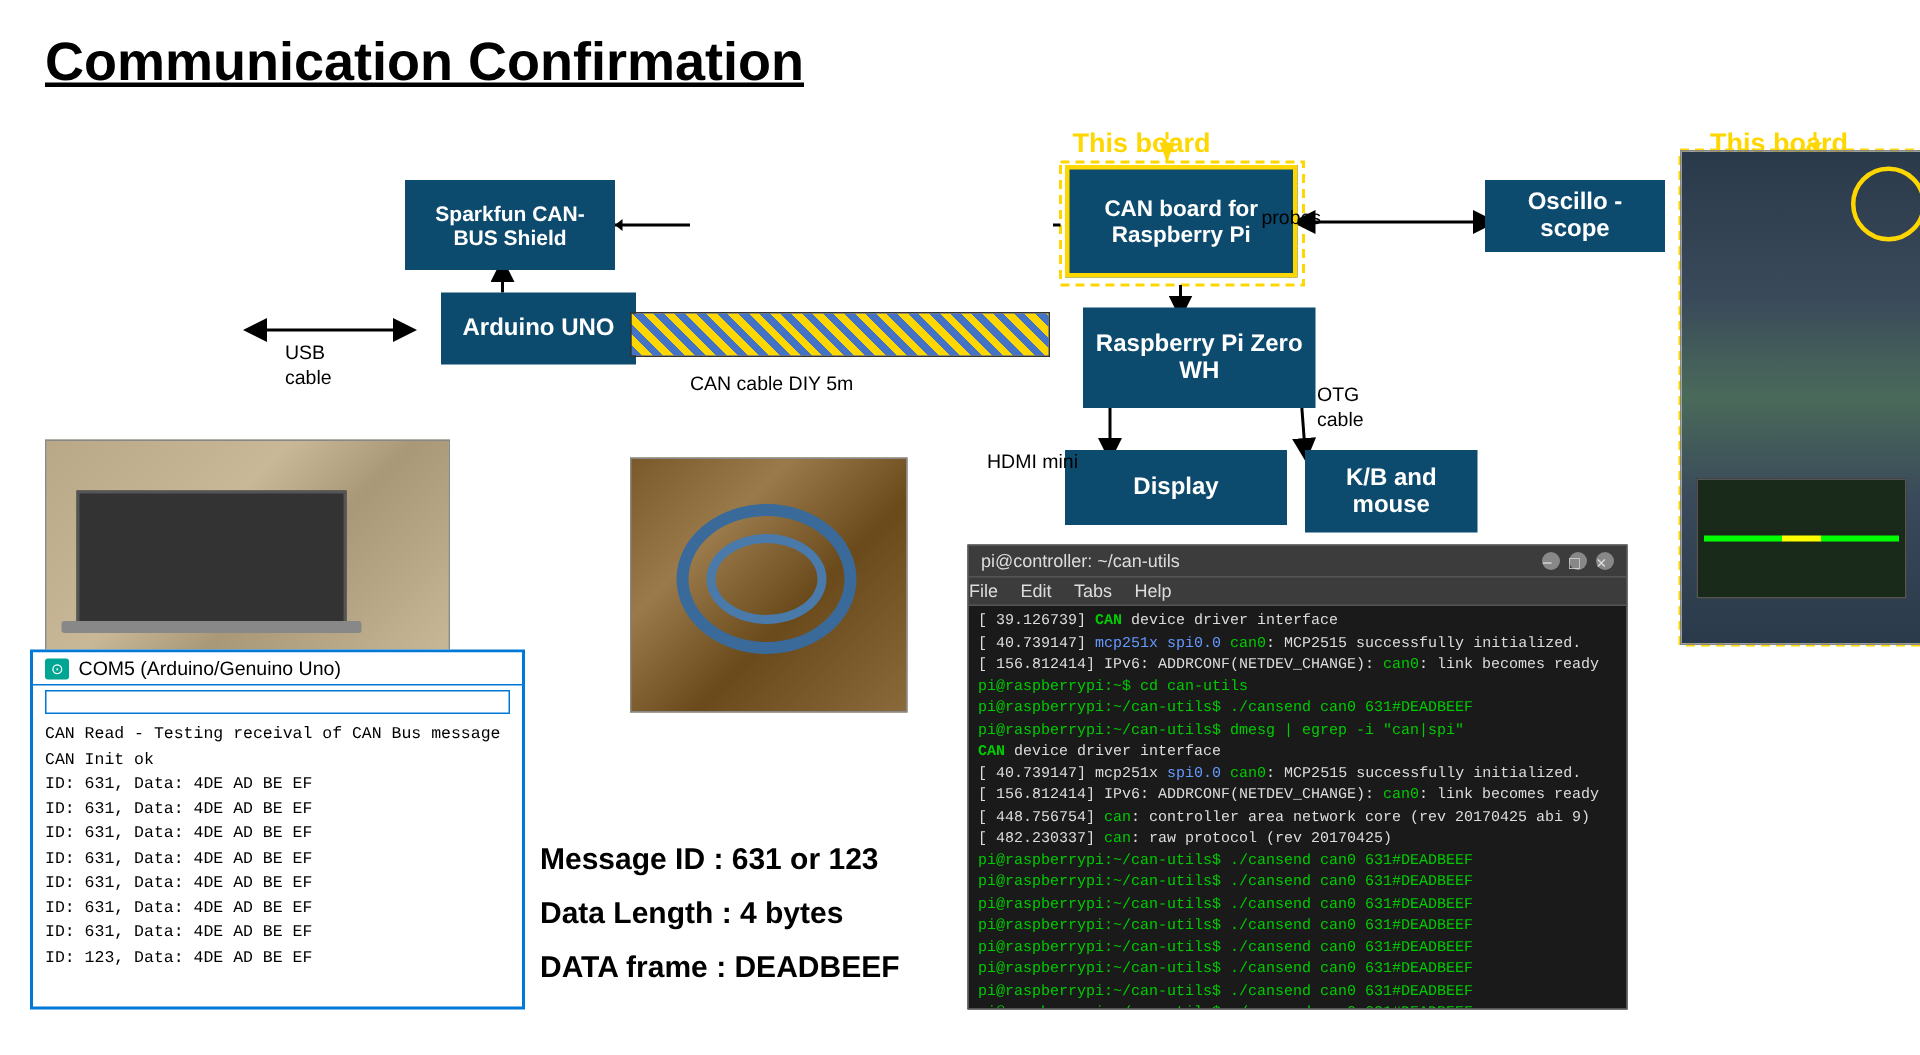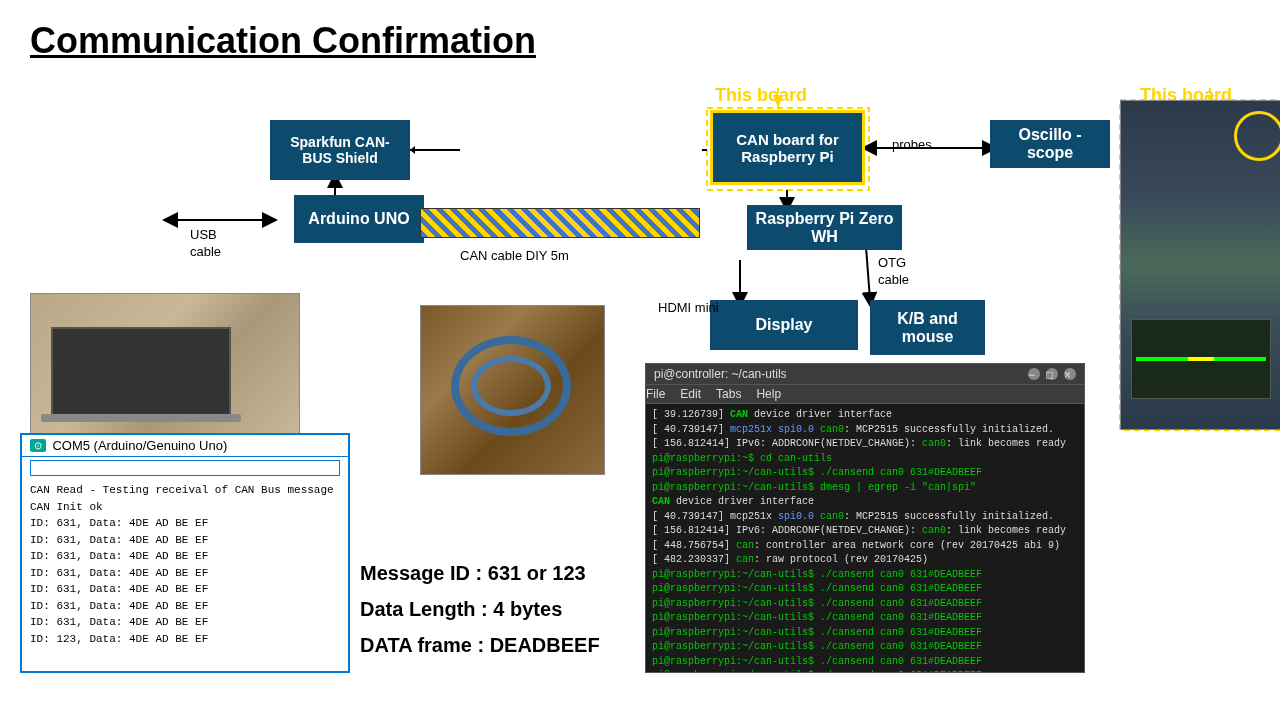--- a/index.html
+++ b/index.html
@@ -80,24 +80,24 @@
     .box-canboard {
       left: 680px;
       top: 10px;
       width: 155px;
       height: 75px;
       border: 3px solid #FFD700;
     }
 
     
     .box-rpi {
-      left: 717px;
+      left: 692px;
       top: 105px;
       width: 155px;
-      height: 45px;
+      height: 67px;
     }
 
     
     .box-display {
       left: 680px;
       top: 200px;
       width: 148px;
       height: 50px;
     }
 
@@ -411,21 +411,21 @@
     <div class="blue-box box-oscillo">
       <span>Oscillo - scope</span>
     </div>
 
     <div class="cable-area"></div>
 
     <div class="arrow-label" style="left:160px; top:127px; line-height:1.3;">USB<br>cable</div>
 
     <div class="arrow-label" style="left:430px; top:148px;">CAN cable DIY 5m</div>
 
-    <div class="arrow-label" style="left:862px; top:37px;">probes</div>
+    <div class="arrow-label" style="left:811px; top:37px;">probes</div>
 
     <div class="arrow-label" style="left:628px; top:200px;">HDMI mini</div>
 
     <div class="arrow-label" style="left:848px; top:155px; line-height:1.3;">OTG<br>cable</div>
 
     <div class="photo-scope" style="position:absolute; top:0; left:1090px; width:180px; height:330px; background:#4a5a6a; overflow:hidden; border:1px solid #888;">
 
       <div style="width:100%;height:100%;background:linear-gradient(180deg,#2a3a4a 0%,#3a4a5a 30%,#4a6a5a 50%,#3a4a5a 70%,#2a3a4a 100%);">
         <div style="position:absolute;top:10px;right:15px;width:50px;height:50px;border:3px solid #FFD700;border-radius:50%;"></div>
         <div style="position:absolute;bottom:30px;left:10px;width:140px;height:80px;background:#1a2a1a;border:1px solid #555;display:flex;align-items:center;justify-content:center;">

